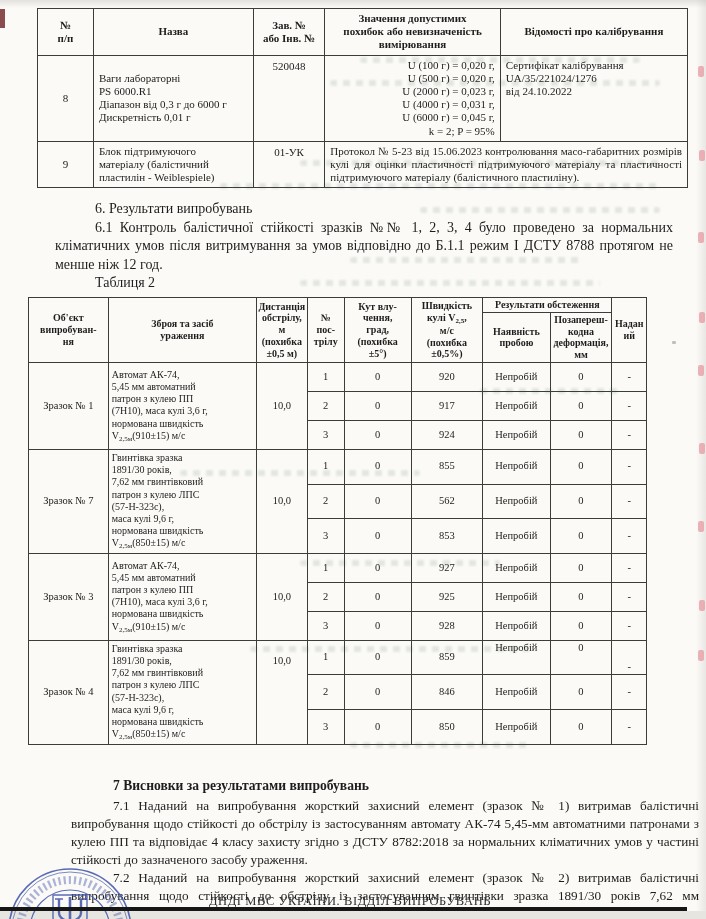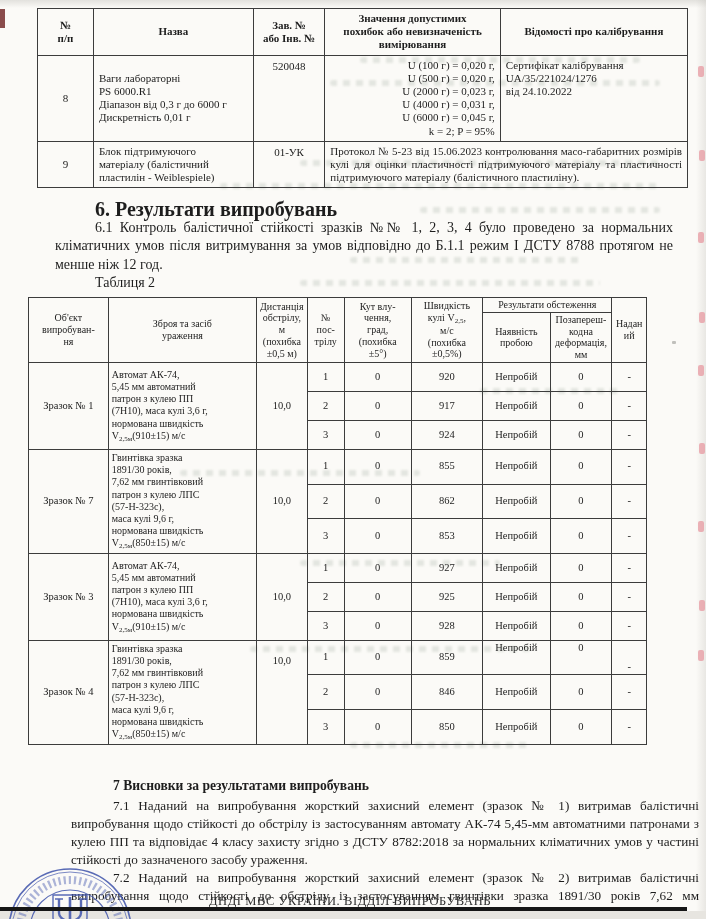--- a/index.html
+++ b/index.html
@@ -23,27 +23,27 @@
   .t1 th{font-weight:bold;text-align:center;padding:3px 2px;}
   .t1 td{padding:3px 5px;font-family:Liberation Serif, serif;}
   .t1 .num{text-align:center;}
   .t1 .serial{text-align:center;vertical-align:top;padding-top:4px;}
   .t1 .uvals{text-align:right;margin-top:30px;}
   .t1 .calib{vertical-align:top;margin-top:16px;}
   .pre{white-space:pre-line;}
 
   
   .sec6{position:absolute;left:55px;top:200px;width:618px;font-size:14px;line-height:18.5px;}
-  .sec6 h3{margin:0;font-size:20px;font-weight:bold;text-indent:40px;}
+  .sec6 h3{margin:0;font-size:14px;font-weight:normal;text-indent:40px;}
   .sec6 p{margin:0;text-align:justify;text-indent:40px;}
   .tbl-label{margin:0;text-indent:28px;}
 
   
   .t2{position:absolute;left:28px;top:297px;width:619px;font-size:10.5px;line-height:1.2;}
-  .t2 th{font-weight:normal;text-align:center;font-size:10px;padding:1px 1px;line-height:1.18;}
+  .t2 th{font-weight:bold;text-align:center;font-size:10px;padding:1px 1px;line-height:1.18;}
   .t2 td{text-align:center;padding:1px 2px;height:26px;}
   .t2 .c-weapon{text-align:left;font-size:10px;line-height:1.22;padding:2px 3px;}
   .t2 .c-label{font-size:10.5px;}
   sub.vsub{font-size:7px;vertical-align:-2px;}
 
   
   .sec7{position:absolute;left:71px;top:733px;width:628px;font-size:13.2px;line-height:18px;margin-top:44px;}
   .sec7 h3{margin:0 0 2px 0;font-size:13.6px;font-weight:bold;text-indent:42px;}
   .sec7 p{margin:0;text-align:justify;text-indent:42px;}
 
@@ -243,21 +243,21 @@
     <td>1</td>
     <td>0</td>
     <td>855</td>
     <td>Непробій</td>
     <td>0</td>
     <td>-</td>
   </tr>
   <tr>
     <td>2</td>
     <td>0</td>
-    <td>862</td>
+    <td>562</td>
     <td>Непробій</td>
     <td>0</td>
     <td>-</td>
   </tr>
   <tr>
     <td>3</td>
     <td>0</td>
     <td>853</td>
     <td>Непробій</td>
     <td>0</td>

